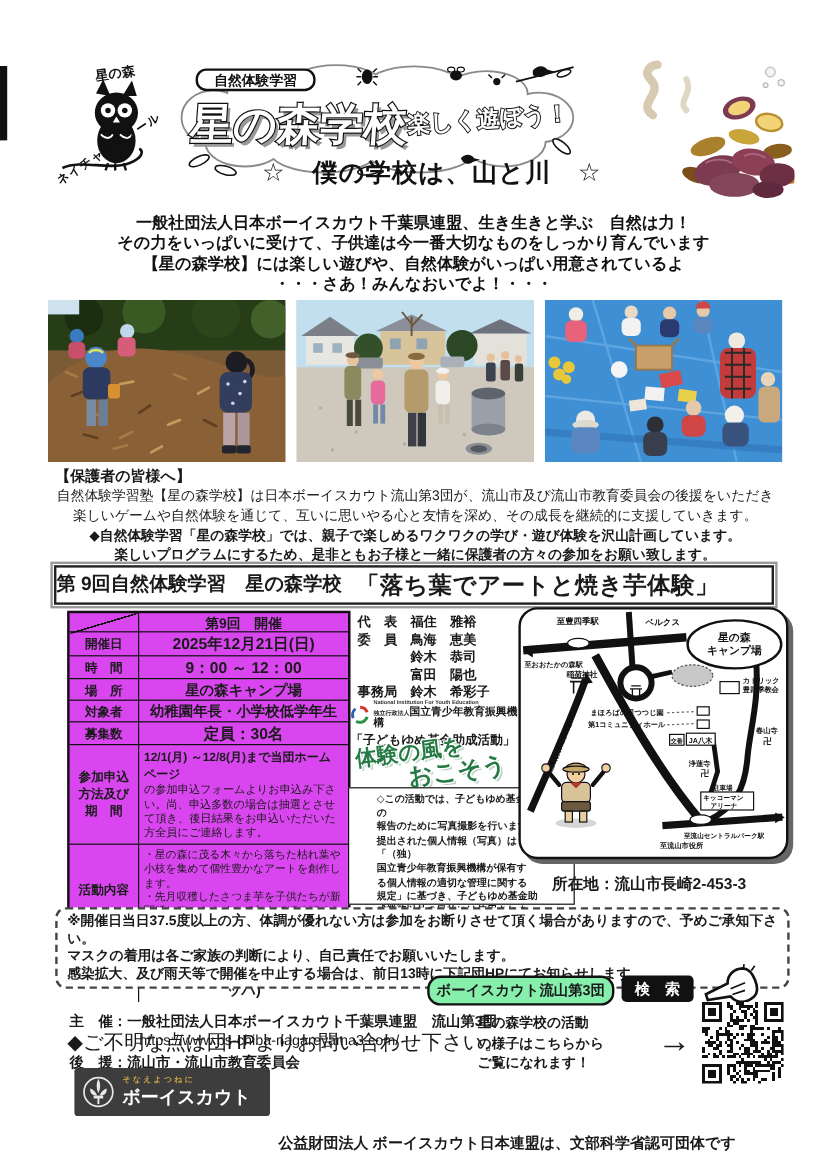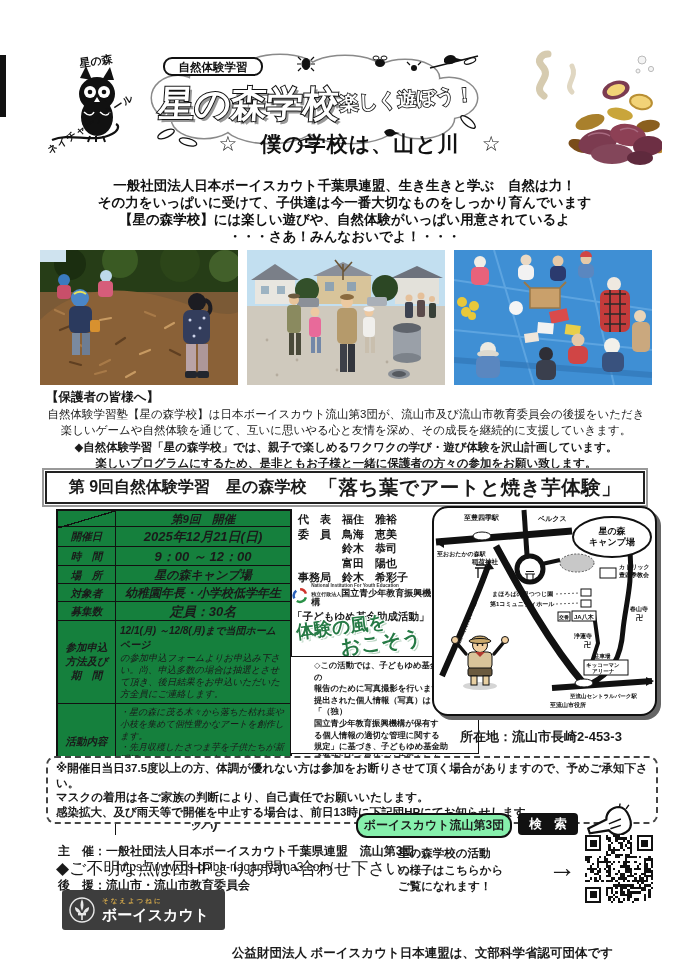--- a/index.html
+++ b/index.html
@@ -26,26 +26,26 @@
 
   
   .guardian{position:absolute;top:389px;left:46px;width:600px;font-size:11.5px;line-height:16.5px;}
   .guardian .head{font-weight:bold;font-size:12.5px;}
   .g-line{text-align:center;}
   .g-line.bold{font-weight:bold;}
 
   
   .banner{position:absolute;top:471px;left:45px;width:596px;height:29px;border:2px solid #222;
           outline:2px solid #999;outline-offset:1px;display:flex;align-items:center;
-          justify-content:center;gap:12px;background:#fff;}
+          justify-content:flex-start;gap:12px;background:#fff;}
   .banner .b-left{font-size:16px;font-weight:bold;}
   .banner .b-right{font-size:19.5px;font-weight:bold;letter-spacing:0.5px;}
 
   
-  .etable{position:absolute;top:509px;left:56px;width:232px;border:2px solid #111;background:#15803d;font-style:italic;}
+  .etable{position:absolute;top:509px;left:56px;width:232px;border:2px solid #111;background:#d946ef;}
   .erow{display:grid;grid-template-columns:58px 1fr;border-top:1px solid #111;}
   .erow:first-child{border-top:none;}
   .ecell-l{border-right:1px solid #111;display:flex;align-items:center;justify-content:center;
            font-size:10.5px;font-weight:bold;text-align:center;padding:1px 0;}
   .ecell-v{display:flex;align-items:center;justify-content:center;font-size:12px;font-weight:bold;
            text-align:center;padding:1px 2px;}
   .ecell-v.big{font-size:13px;}
   .ecell-v.left{display:block;text-align:left;padding:3px 4px;}
   .e-head{height:15px;}
   .e-head .diag{background:linear-gradient(to bottom right,transparent 48%,#111 48%,#111 52%,transparent 52%);}

